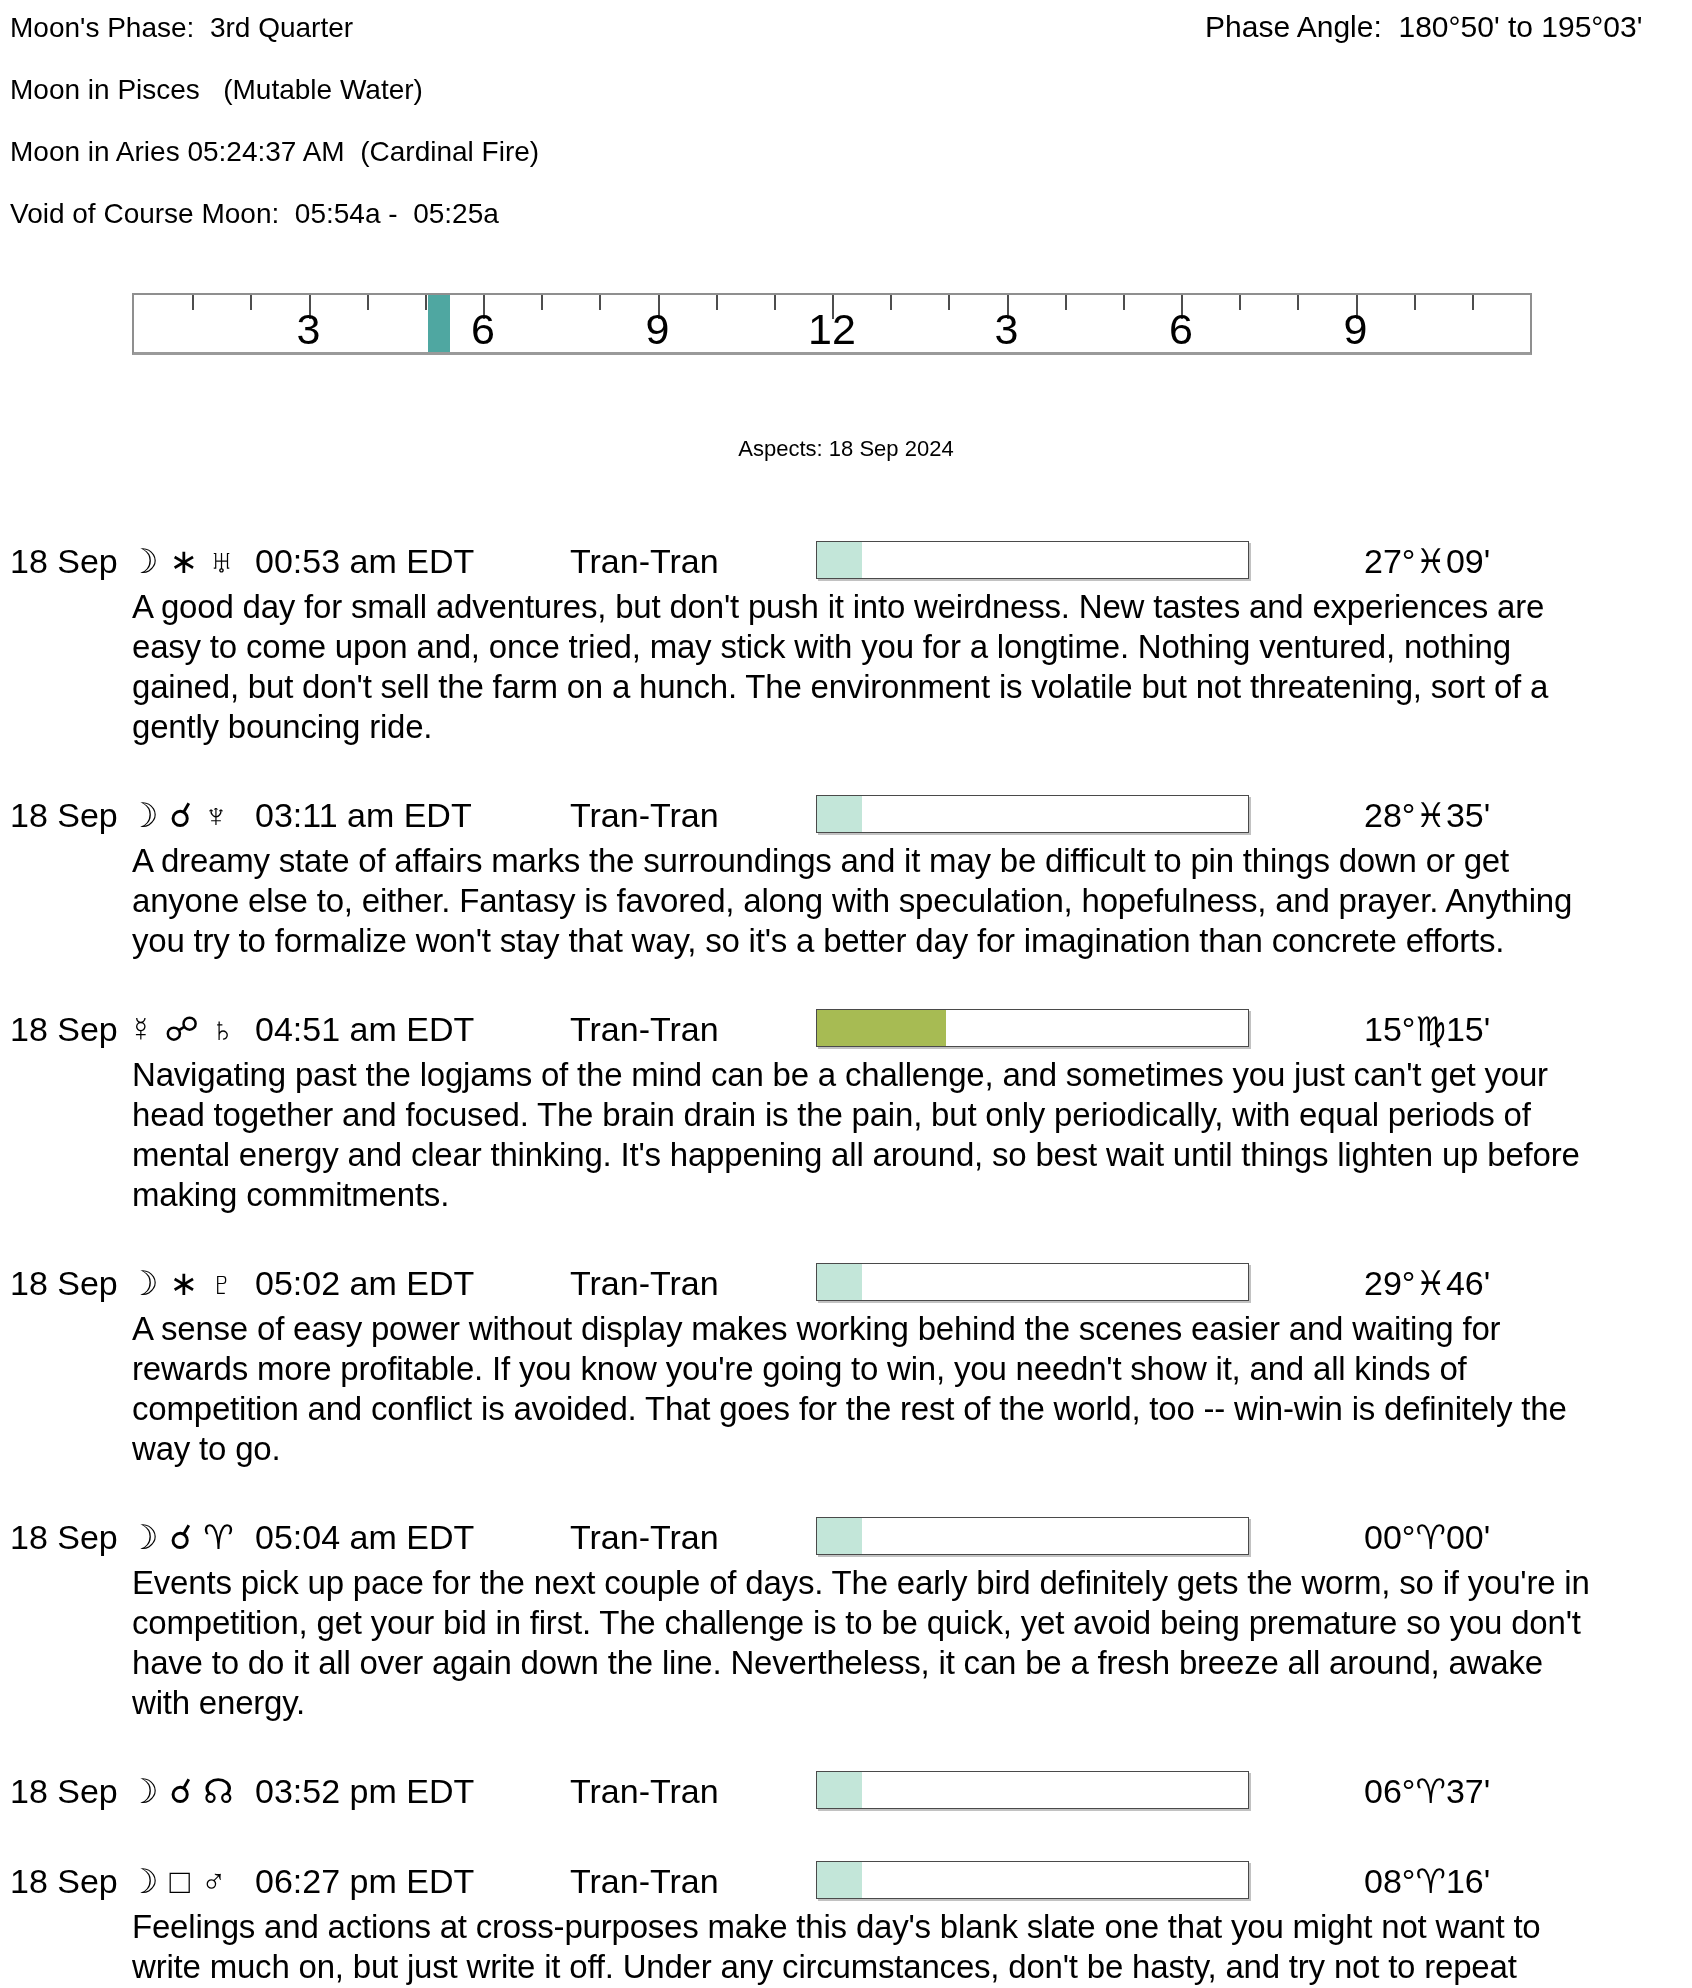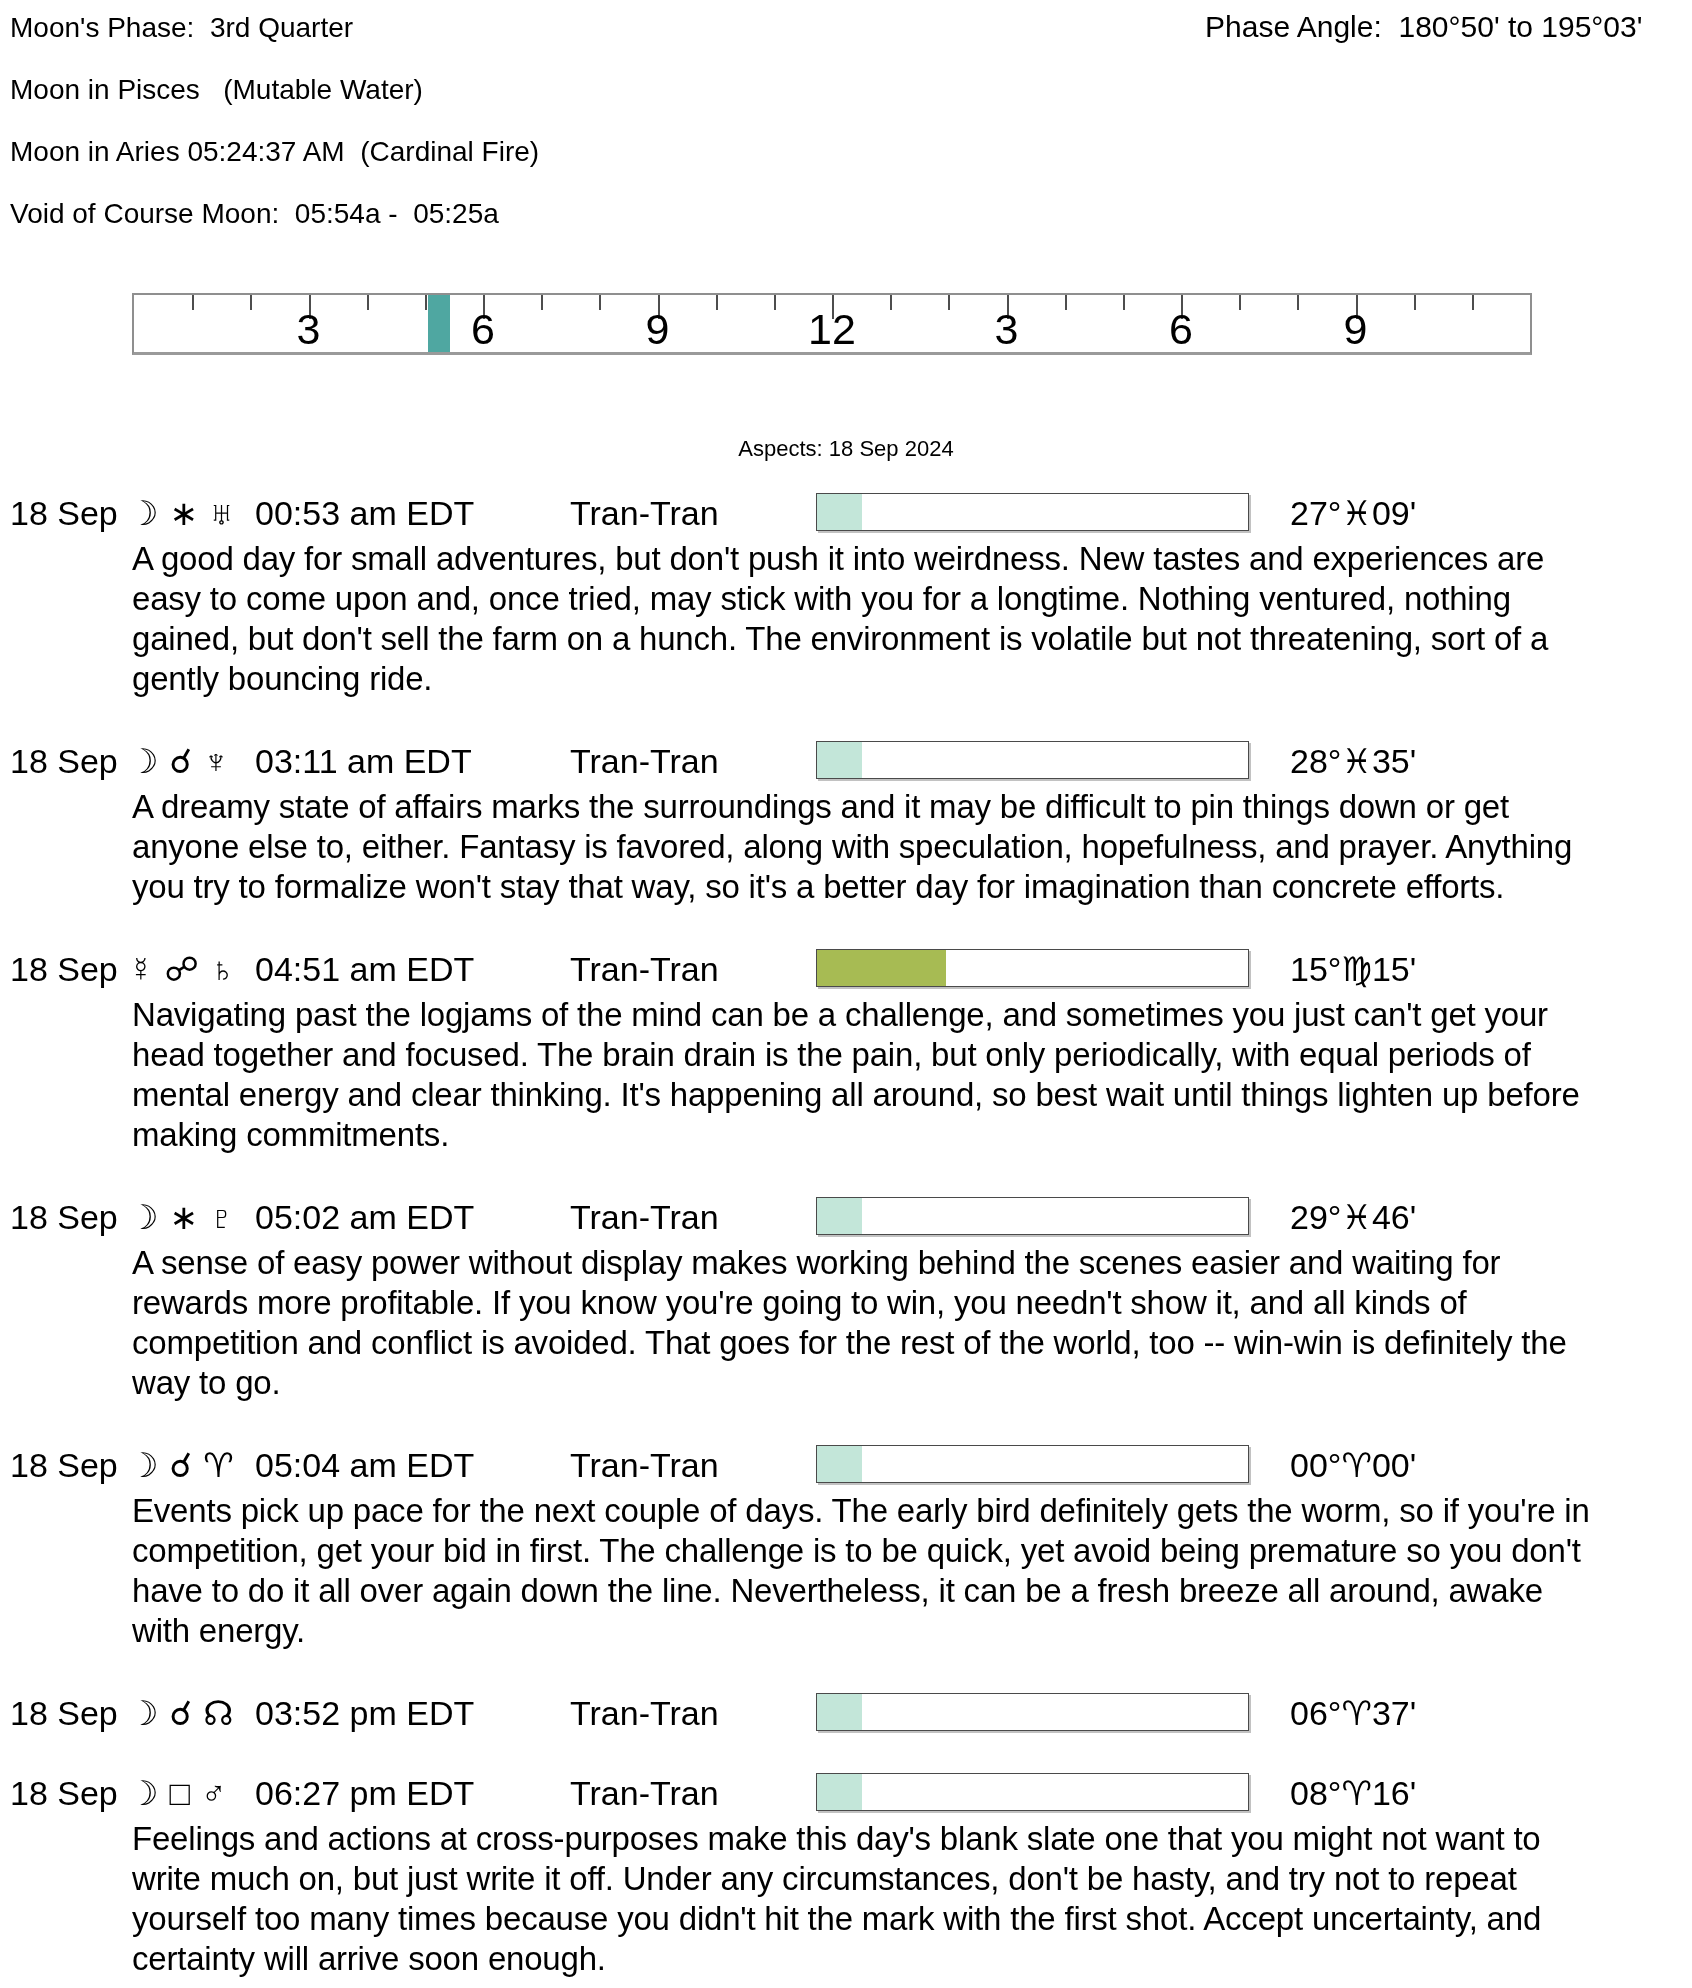--- a/index.html
+++ b/index.html
@@ -32,34 +32,34 @@
   .voc-marker{position:absolute;top:0;bottom:0;}
 
   
   #aspects-title{
     position:absolute;top:436px;left:0;width:100%;
     text-align:center;font-size:22px;
   }
   #aspects-list{position:absolute;top:493px;left:0;width:1692px;}
   .aspect-block{margin-bottom:42px;}
   .aspect-block.no-text{margin-bottom:38px;}
-  .aspect-line{position:relative;height:42px;font-size:34px;line-height:40px;}
+  .aspect-line{position:relative;height:42px;font-size:34px;line-height:40px;margin-top:48px;}
   .aspect-line>span{position:absolute;top:0;}
   .a-date{left:10px;}
   .a-syms{left:128px;font-size:34px;}
   .a-syms span{margin-right:11px;}
   .a-time{left:255px;text-align:right;}
   .a-tran{left:570px;}
   .a-bar{
     left:816px;top:-3px;width:433px;height:38px;box-sizing:border-box;
     border:1px solid #4a4a4a;background:#fff;
     box-shadow:2px 2px 0 #c2c2c2;
   }
   .a-fill{position:absolute;left:0;top:0;bottom:0;display:block;}
-  .a-val{left:1290px;white-space:pre;text-align:center;}
+  .a-val{left:1364px;white-space:pre;text-align:center;}
   .aspect-text{
     margin:4px 0 0 132px;width:1458px;
     font-size:33px;line-height:40px;letter-spacing:-0.2px;
   }
 </style>
 </head>
 <body>
 
 <div class="hdr pre" id="hdr-line1">Moon's Phase:  3rd Quarter</div>
 <div class="hdr pre" id="hdr-line2">Moon in Pisces   (Mutable Water)</div>

